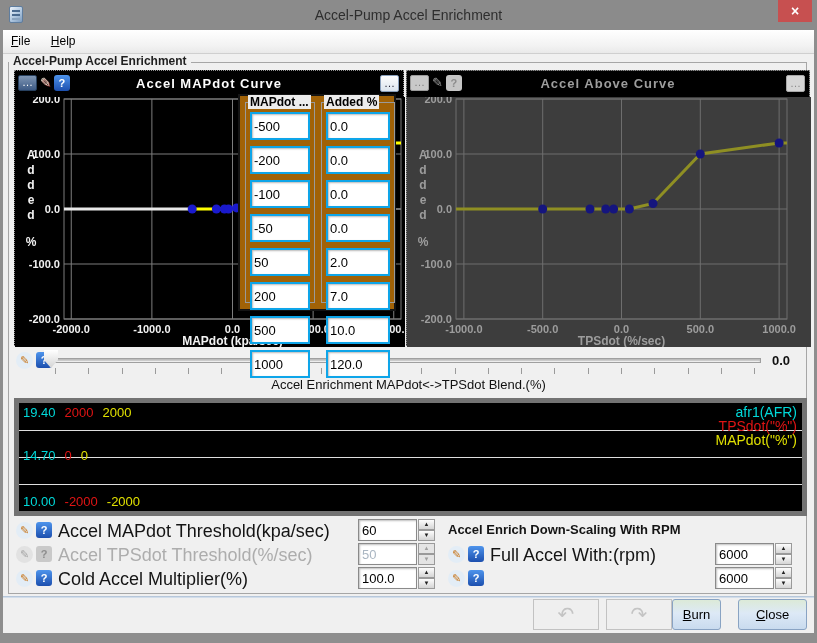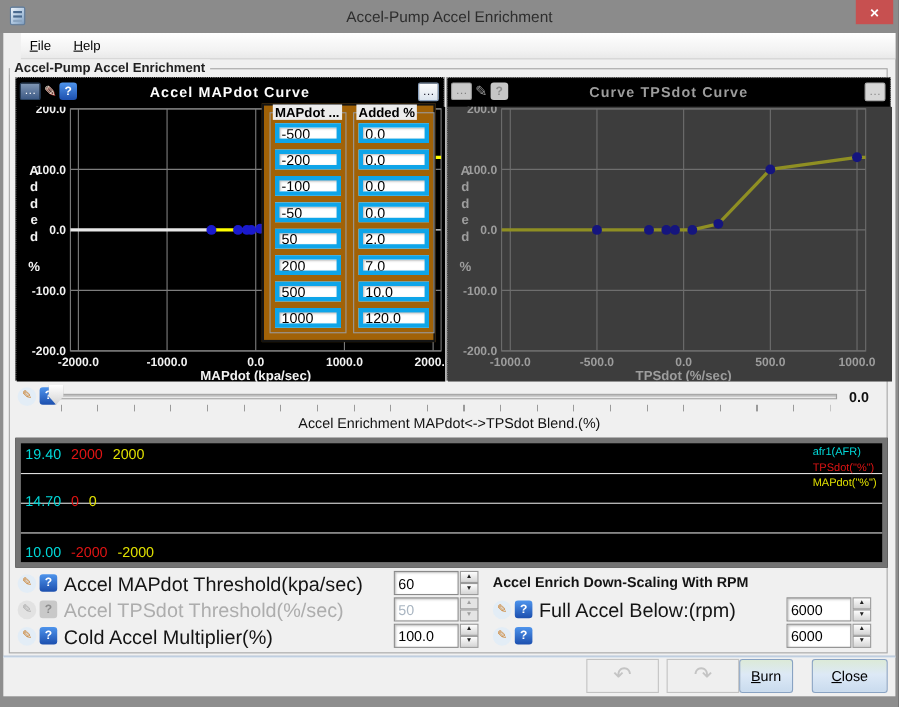--- a/index.html
+++ b/index.html
@@ -6,21 +6,21 @@
   *{box-sizing:border-box;}
   .window{position:relative;width:817px;height:643px;background:#8e8e8e;font-family:"Liberation Sans",sans-serif;overflow:hidden;}
   
   .titlebar{position:absolute;top:0;left:0;right:0;height:30px;background:#8b8b8b;}
   .title{position:absolute;left:0;right:0;top:0;height:30px;line-height:30px;text-align:center;font-size:14px;color:#2e2e2e;}
   .app-icon{position:absolute;left:9px;top:6px;width:14px;height:17px;background:linear-gradient(135deg,#eef4fb,#a9c2dc 60%,#7e9cbd);border:1px solid #5f7florida;border:1px solid #5f7d9e;border-radius:2px;}
   .app-icon::after{content:"";position:absolute;left:2px;top:3px;width:8px;height:2px;background:#4a6a8f;box-shadow:0 4px 0 #4a6a8f,0 8px 0 #8aa4c0;}
   .close-btn{position:absolute;right:5px;top:0;width:34px;height:22px;background:#c75050;color:#fff;text-align:center;line-height:22px;font-size:14px;font-weight:bold;cursor:default;}
   
   .client{position:absolute;left:3px;top:30px;width:811px;height:603px;background:#f0f0f0;}
-  .menubar{position:absolute;top:0;left:16px;right:0;height:24px;background:linear-gradient(#ffffff,#f2f2f2 70%,#e9e9e9);border-bottom:1px solid #cfcfcf;}
+  .menubar{position:absolute;top:0;left:0;right:0;height:24px;background:linear-gradient(#ffffff,#f2f2f2 70%,#e9e9e9);border-bottom:1px solid #cfcfcf;}
   .menu-item{display:inline-block;padding:4px 8px 0 8px;font-size:12px;color:#000;}
   .menu-item::first-letter{text-decoration:underline;}
   .groupbox{position:absolute;left:5px;top:32px;width:799px;height:532px;border:1px solid #a6a6a6;}
   .gb-label{position:absolute;left:6px;top:24px;background:#f0f0f0;padding:0 4px;font-size:12px;font-weight:bold;color:#1f1f1f;z-index:2;}
   
   .panel{position:absolute;border:1px dotted #8f8f8f;}
   #left-panel{left:11px;top:40px;width:390px;height:276px;background:#000;}
   #right-panel{left:403px;top:40px;width:404px;height:276px;background:#3d3d3d;}
   .chart-header{position:absolute;top:0;left:0;right:0;height:26px;background:#000;}
   .chart-title{text-align:center;line-height:26px;font-size:13px;font-weight:bold;letter-spacing:1px;}
@@ -36,38 +36,38 @@
   .grayed .icon-help{background:#c6c6c6;color:#8d8d8d;}
   .grayed .btn-dots-right{background:#d6d6d6;color:#8a8a8a;border-color:#a8a8a8;}
   .chart-svg{position:absolute;left:0;top:26px;}
   
   .table-overlay{position:absolute;left:223px;top:23px;width:158px;height:217px;background:#a16207;border:2px solid #141414;z-index:6;}
   .mini-fieldset{position:absolute;top:6px;bottom:6px;border:1px solid #9a9a9a;}
   #fs-mapdot{left:5px;width:70px;}
   #fs-added{left:81px;width:74px;}
   .mf-legend{position:absolute;top:-8px;left:2px;background:#ececec;font-size:12px;font-weight:bold;padding:0 2px;white-space:nowrap;}
   .mf-inputs{position:absolute;top:9px;left:4px;right:4px;}
-  .cell-input{display:block;width:100%;height:18px;margin-bottom:6px;border:4px solid #0ea5e9;box-shadow:inset 1px 1px 2px rgba(0,0,0,.28);font-size:13px;padding:2px 2px;background:#fff;font-family:"Liberation Sans",sans-serif;}
+  .cell-input{display:block;width:100%;height:18px;margin-bottom:6px;border:2px solid #0ea5e9;box-shadow:inset 1px 1px 2px rgba(0,0,0,.28);font-size:13px;padding:12px 2px;background:#fff;font-family:"Liberation Sans",sans-serif;}
   
   .ico-pencil{display:inline-block;width:17px;height:17px;border-radius:50%;background:#e3edf6;text-align:center;line-height:16px;font-size:11px;color:#c87820;}
   .ico-pencil.grayed2{background:#e2e2e2;color:#a7a7a7;}
   .ico-help2{display:inline-block;width:16px;height:16px;border-radius:3px;background:linear-gradient(#4e94ec,#1c4fae);color:#fff;font-weight:bold;font-size:11px;text-align:center;line-height:16px;}
   .ico-help2.grayed2{background:#c9c9c9;color:#8d8d8d;}
   .slider-icons{position:absolute;left:13px;top:322px;display:flex;gap:3px;}
   .slider-track{position:absolute;left:46px;top:328px;width:712px;height:5px;background:#fff;border:1px solid #9f9f9f;box-shadow:inset 0 2px 2px #b9b9b9;}
   .slider-thumb{position:absolute;left:41px;top:320px;width:14px;height:18px;background:linear-gradient(#ffffff,#d4d4d4);clip-path:polygon(0 0,100% 0,100% 55%,50% 100%,0 55%);filter:drop-shadow(0 0 1px #333);}
   .slider-ticks{position:absolute;left:52px;top:338px;width:700px;height:6px;background:repeating-linear-gradient(to right,#9a9a9a 0 1px,transparent 1px 33.3px);}
   .slider-value{position:absolute;right:24px;top:323px;font-size:13px;font-weight:bold;color:#111;}
   .slider-label{position:absolute;left:0;width:100%;top:347px;text-align:center;font-size:13px;color:#111;}
   
   .strip{position:absolute;left:11px;top:368px;width:793px;height:118px;background:#000;border:5px solid #737373;}
   .hline{position:absolute;left:0;right:0;height:1px;background:#dedede;}
   .strip-row{position:absolute;left:4px;font-size:13px;white-space:nowrap;}
   .strip-row span{margin-right:9px;}
-  .strip-legend{position:absolute;right:5px;top:2px;font-size:10px;line-height:14px;}
+  .strip-legend{position:absolute;right:5px;top:2px;text-align:right;font-size:14px;line-height:14px;}
   .c-cyan{color:#00d9d9;} .c-red{color:#e01414;} .c-yel{color:#e0e000;}
   
   .ctl-icons{position:absolute;display:flex;gap:3px;}
   .ctl-label{position:absolute;font-size:18px;color:#141414;line-height:22px;white-space:nowrap;}
   .ctl-label.grayed2{color:#adadad;}
   .section-title{position:absolute;font-size:13px;font-weight:bold;color:#141414;line-height:22px;}
   .spinner{position:absolute;width:78px;height:22px;}
   .spin-input{position:absolute;left:0;top:0;width:59px;height:22px;border:1px solid #8a8a8a;box-shadow:inset 1px 1px 2px rgba(0,0,0,.25);font-size:13px;padding:0 3px;background:#fff;font-family:"Liberation Sans",sans-serif;}
   .spin-btns{position:absolute;left:60px;top:0;width:17px;height:22px;display:flex;flex-direction:column;}
   .spin-btn{flex:1;position:relative;border:1px solid #9a9a9a;background:linear-gradient(#fdfdfd,#d5d5d5);}
@@ -191,21 +191,21 @@
       </div>
     </div>
 
     <div class="panel grayed" id="right-panel">
       <div class="chart-header">
         <div class="hdr-icons">
           <div class="btn-dots">…</div>
           <div class="icon-brush">✎</div>
           <div class="icon-help">?</div>
         </div>
-        <div class="chart-title">Curve TPSdot Curve</div>
+        <div class="chart-title">Accel Above Curve</div>
         <div class="btn-dots-right">…</div>
       </div>
       <svg class="chart-svg" id="chart-right" width="404" height="250">
           <rect x="0" y="0" width="404" height="250" fill="#3d3d3d"></rect>
           <line x1="56.88095238095238" y1="2" x2="56.88095238095238" y2="222" stroke="#6e6e6e"></line>
           <text x="56.88095238095238" y="236" fill="#9d9d9d" font-size="11" font-weight="bold" text-anchor="middle" font-family="&quot;Liberation Sans&quot;, sans-serif">-1000.0</text>
           <line x1="135.6904761904762" y1="2" x2="135.6904761904762" y2="222" stroke="#6e6e6e"></line>
           <text x="135.6904761904762" y="236" fill="#9d9d9d" font-size="11" font-weight="bold" text-anchor="middle" font-family="&quot;Liberation Sans&quot;, sans-serif">-500.0</text>
           <line x1="214.5" y1="2" x2="214.5" y2="222" stroke="#6e6e6e"></line>
           <text x="214.5" y="236" fill="#9d9d9d" font-size="11" font-weight="bold" text-anchor="middle" font-family="&quot;Liberation Sans&quot;, sans-serif">0.0</text>
@@ -313,21 +313,21 @@
           <div class="spin-btn dn"></div>
         </div>
     </div>
 
     <div class="section-title" style="left:445px;top:489px;">Accel Enrich Down-Scaling With RPM</div>
 
     <div class="ctl-icons" style="left:445px;top:516px;">
       <span class="ico-pencil">✎</span>
       <span class="ico-help2">?</span>
     </div>
-    <div class="ctl-label" style="left:487px;top:514px;">Full Accel Below:(rpm)</div>
+    <div class="ctl-label" style="left:487px;top:514px;">Full Accel With:(rpm)</div>
     <div class="spinner" style="left:712px;top:513px;">
       <input class="spin-input" value="6000" style="">
       <div class="spin-btns">
           <div class="spin-btn up"></div>
           <div class="spin-btn dn"></div>
         </div>
     </div>
 
     <div class="ctl-icons" style="left:445px;top:540px;">
       <span class="ico-pencil">✎</span>

